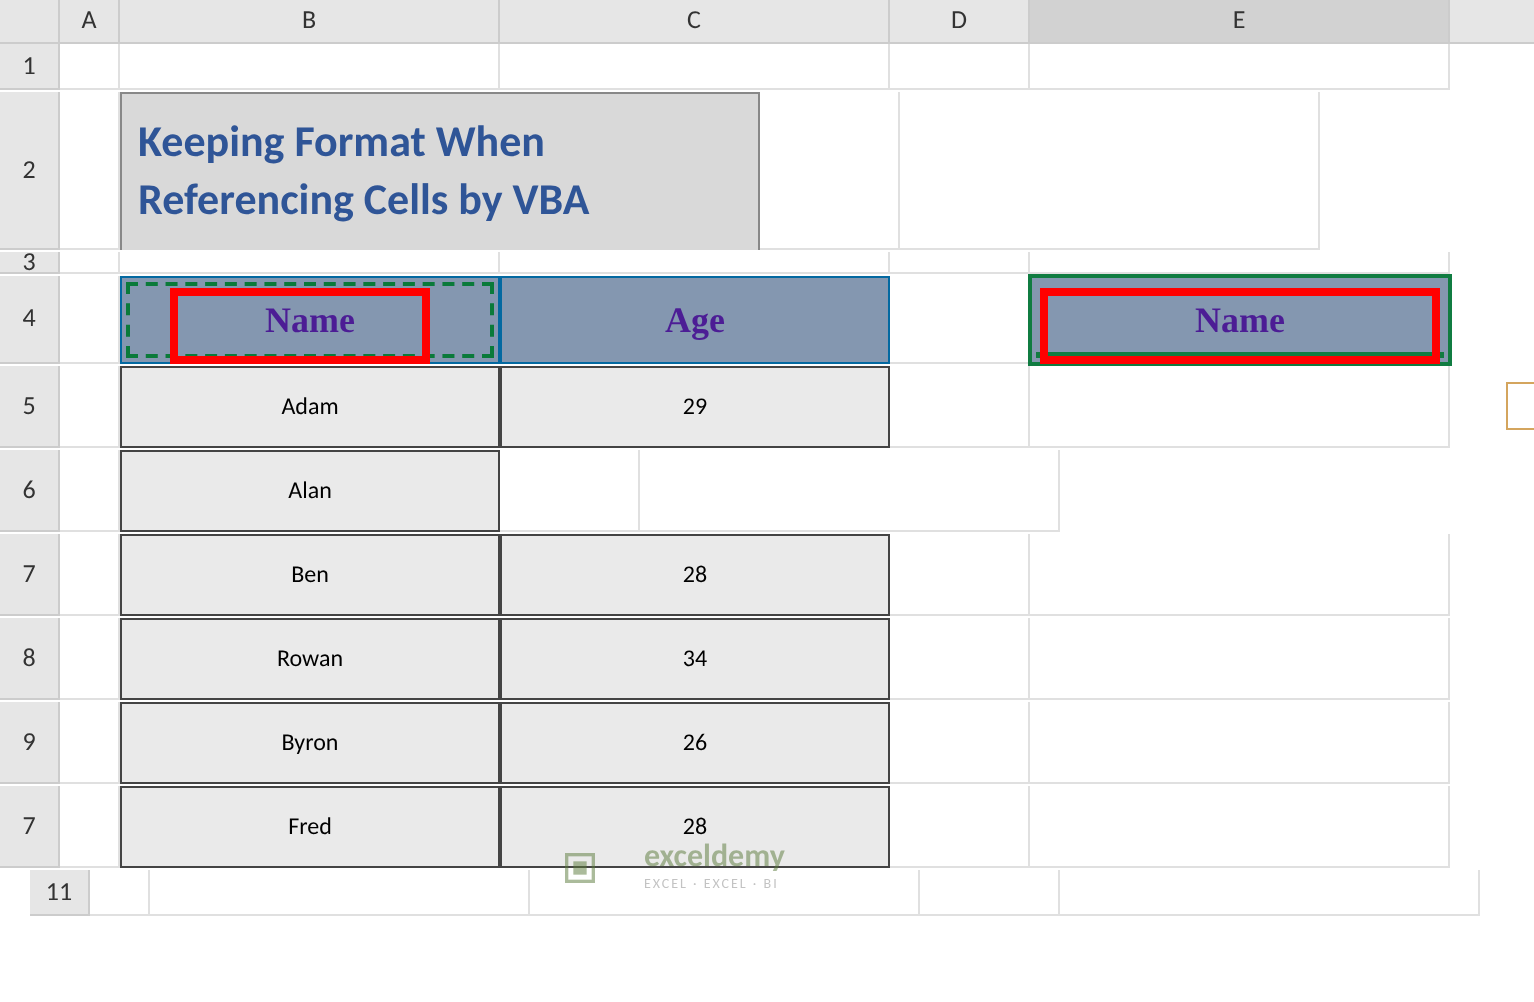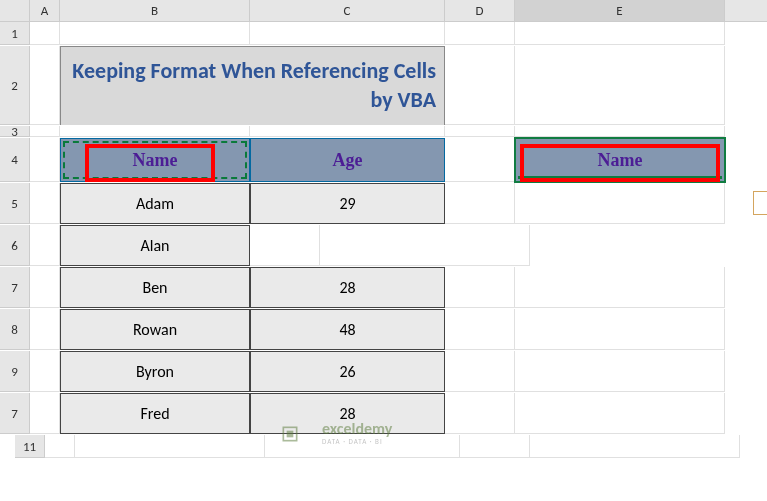--- a/index.html
+++ b/index.html
@@ -72,26 +72,26 @@
     
     .row-1 { height: 24px; }
     .row-2 { height: 80px; }
     .row-3 { height: 12px; }
     .row-4 { height: 45px; }
     .row-5, .row-6, .row-7, .row-8, .row-9, .row-10 { height: 42px; }
     .row-11 { height: 24px; margin-left: 15px; }
     
     
     .title-cell {
-      width: 385px;
+      width: 320px;
       background: #d9d9d9;
       color: #2f5597;
       font-size: 22px;
       font-weight: bold;
-      text-align: right;
+      text-align: left;
       line-height: 1.3;
       padding: 8px;
       border: 1px solid #888;
       border-bottom: none;
     }
     
     
     .tbl-header {
       background: #8497b0;
       color: #4c1d95;
@@ -115,21 +115,21 @@
       position: absolute;
       border: 4px solid #ff0000;
       pointer-events: none;
       z-index: 10;
     }
     
     
     .data-cell {
       background: #eaeaea;
       color: #000;
-      font-size: 16px;
+      font-size: 12px;
       border: 1px solid #444;
     }
     
     
     .active-cell {
       background: #8497b0;
       outline: 2px solid #107c41;
       outline-offset: -1px;
       position: relative;
     }
@@ -263,21 +263,21 @@
     <div class="cell col-B data-cell">Ben</div>
     <div class="cell col-C data-cell">28</div>
     <div class="cell col-D grid-blank"></div>
     <div class="cell col-E grid-blank"></div>
   </div>
 
   <div class="row row-8">
     <div class="row-header">8</div>
     <div class="cell col-A grid-blank"></div>
     <div class="cell col-B data-cell">Rowan</div>
-    <div class="cell col-C data-cell">48</div>
+    <div class="cell col-C data-cell">34</div>
     <div class="cell col-D grid-blank"></div>
     <div class="cell col-E grid-blank"></div>
   </div>
 
   <div class="row row-9">
     <div class="row-header">9</div>
     <div class="cell col-A grid-blank"></div>
     <div class="cell col-B data-cell">Byron</div>
     <div class="cell col-C data-cell">26</div>
     <div class="cell col-D grid-blank"></div>
@@ -307,17 +307,17 @@
 
   <div class="paste-btn"></div>
 
   <div class="watermark">
     <svg class="watermark-icon" viewBox="0 0 24 24">
       <rect x="4" y="4" width="16" height="16" fill="none" stroke="#5a7a3a" stroke-width="2"></rect>
       <rect x="8" y="8" width="8" height="8" fill="#5a7a3a"></rect>
     </svg>
     <div>
       <div class="watermark-text">exceldemy</div>
-      <div class="watermark-sub">DATA · DATA · BI</div>
+      <div class="watermark-sub">EXCEL · EXCEL · BI</div>
     </div>
   </div>
 
 </div>
 
 </body></html>

